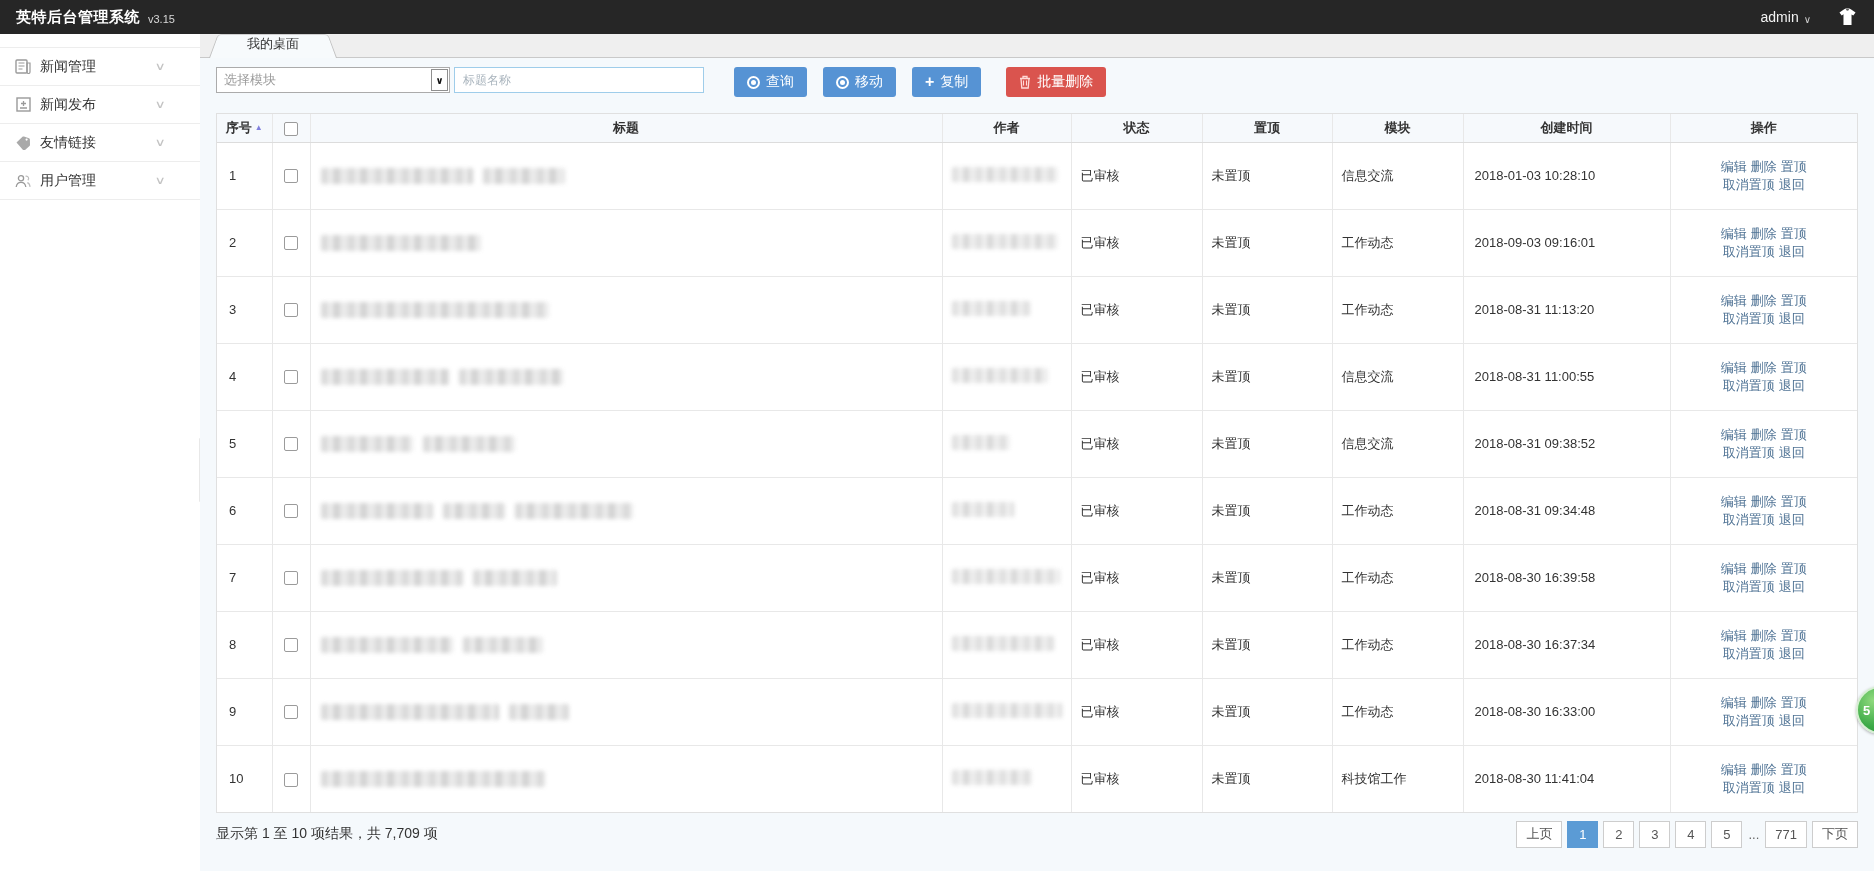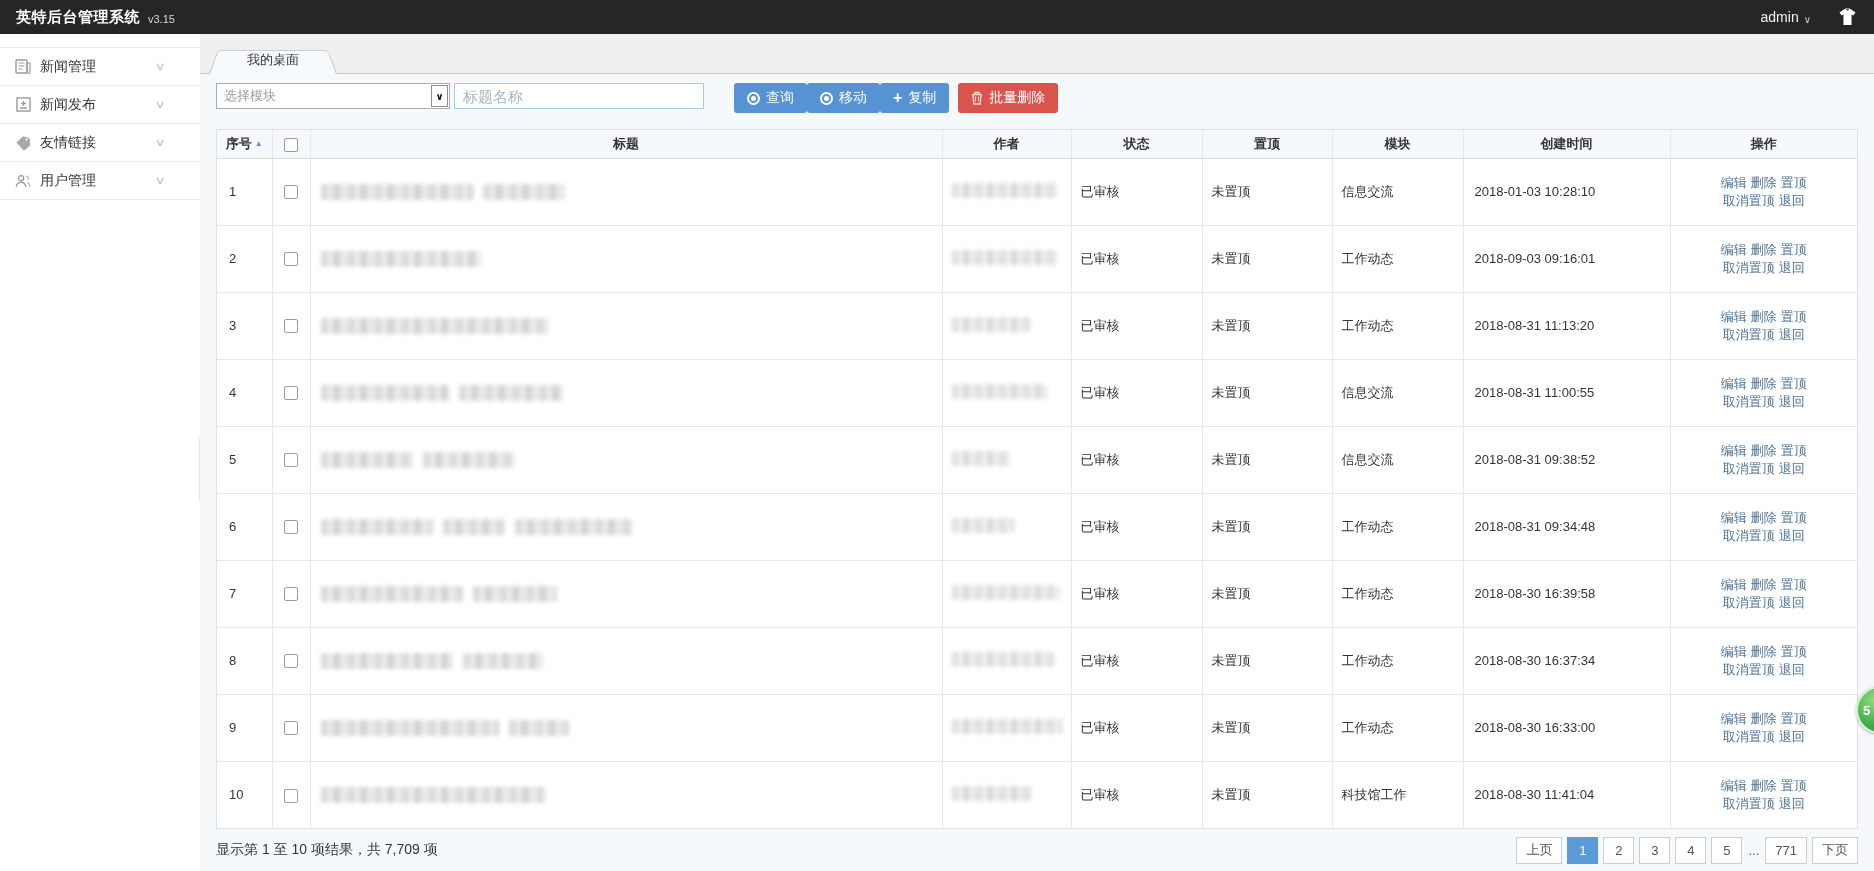--- a/index.html
+++ b/index.html
@@ -26,37 +26,37 @@
   .side-chevron { margin-left:auto; margin-right:22px; color:#c3c3c3; font-size:11px; transform:scaleX(1.4); }
 
   .collapse-handle { position:absolute; top:438px; left:199px; width:15px; height:64px; background:#e8e8e8;
                      clip-path:polygon(0 0,100% 14%,100% 86%,0 100%); cursor:pointer;
                      display:flex; align-items:center; justify-content:center; }
   .collapse-arrow { width:0; height:0; border-top:6px solid transparent; border-bottom:6px solid transparent;
                     border-right:7px solid #b9b9b9; margin-right:1px; }
 
   
   .main { position:absolute; top:34px; left:200px; right:0; bottom:0; background:#f5f9fc; }
-  .tabstrip { position:relative; height:40px; background:#efefef; border-bottom:1px solid #c9c9c9;text-decoration:underline; }
+  .tabstrip { position:relative; height:24px; background:#efefef; border-bottom:1px solid #c9c9c9;text-decoration:underline; }
   .tab { position:absolute; left:9px; bottom:-1px; width:128px; height:28px; cursor:pointer; }
   .tab::before { content:""; position:absolute; inset:0; background:#f7fafc; border:1px solid #c2c2c2; border-bottom:none;
                  border-radius:5px 5px 0 0; transform:perspective(9px) rotateX(3deg); transform-origin:bottom; }
   .tab-label { position:relative; display:block; text-align:center; line-height:28px; font-size:13px; color:#333; }
 
   .filterbar { display:flex; padding:9px 24px 0 16px; }
   .select-box { position:relative; width:234px; height:26px; background:#fff; border:1px solid #ababab;
                 display:flex; align-items:center; padding:0 24px 0 7px; cursor:pointer; }
   .select-text { font-size:13px; color:#9a9a9a; }
   .select-arrow { position:absolute; right:1px; top:1px; bottom:1px; width:17px; background:#fff;
                   border:1px solid #8f8f8f; display:flex; align-items:center; justify-content:center;
                   font-size:10px; font-weight:bold; color:#111; }
   .title-input { width:250px; height:26px; margin-left:4px; border:1px solid #9fcdea; background:#fff;
-                 padding:0 8px; font-size:15px; color:#333; outline:none; }
+                 padding:0 8px; font-size:12px; color:#333; outline:none; }
   .title-input::placeholder { color:#a9b4bd; }
-  .btn-group { display:flex; align-items:center; margin-left:30px; }
+  .btn-group { display:flex; align-items:center; margin-left:30px; gap:16px; }
   .btn { height:30px; padding:0 13px; border:none; border-radius:3px; color:#fff; font-size:14px;
          display:flex; align-items:center; gap:6px; cursor:pointer; font-family:inherit; }
   .btn-primary { background:#5693d4; }
   .btn-danger  { background:#da544e; margin-left:9px; }
   .btn .bicon { font-size:13px; line-height:1; display:flex; align-items:center; }
   .btn .bicon svg { display:block; }
 
   
   .tablewrap { margin:16px 16px 0 16px; background:#fff; border:1px solid #e0e0e0; }
   table { border-collapse:collapse; table-layout:fixed; width:1640px; }

